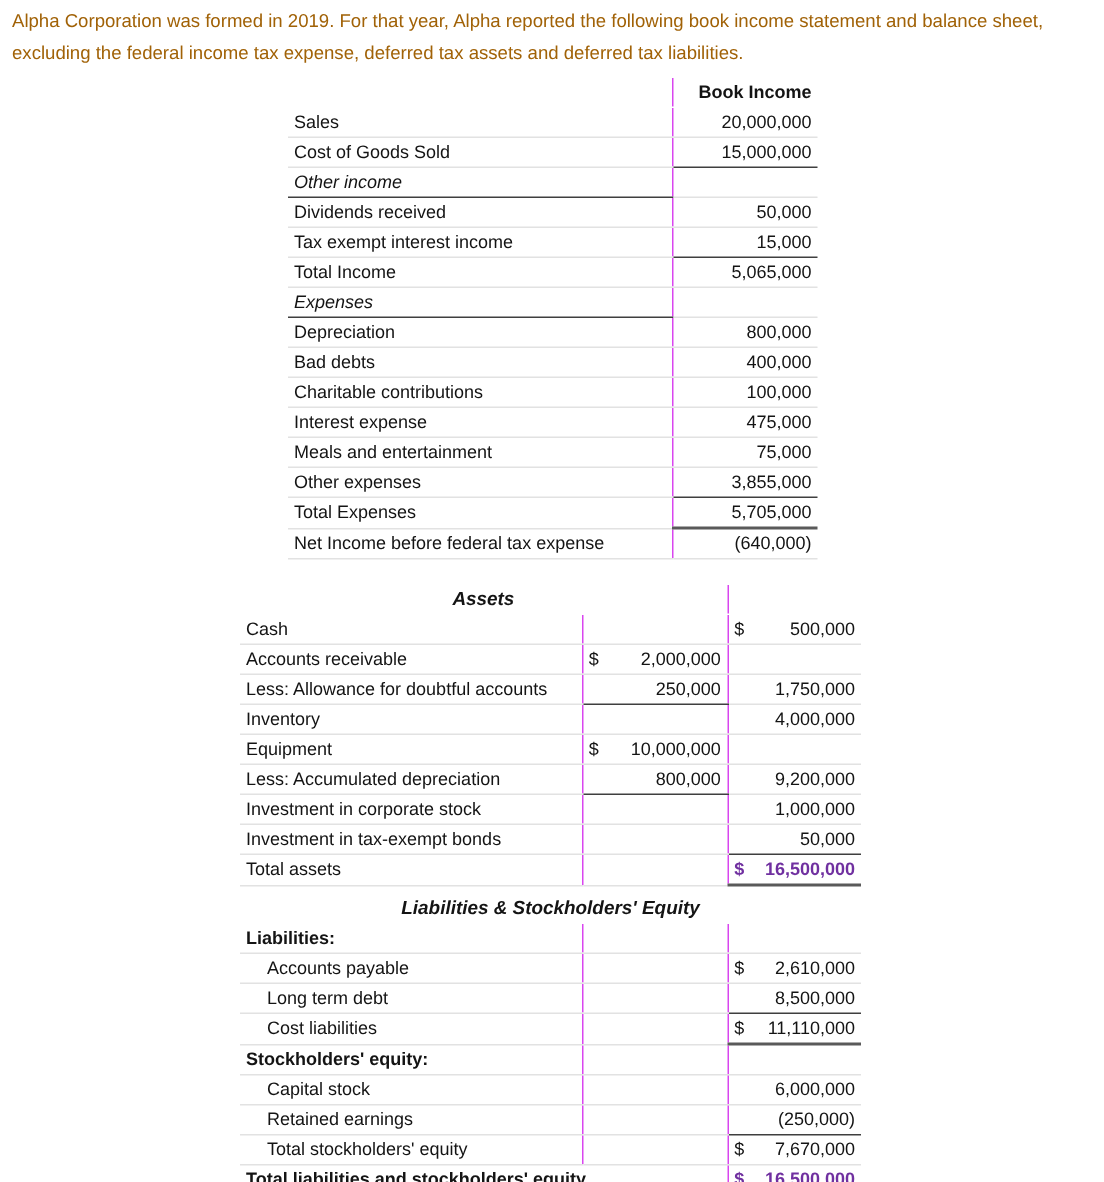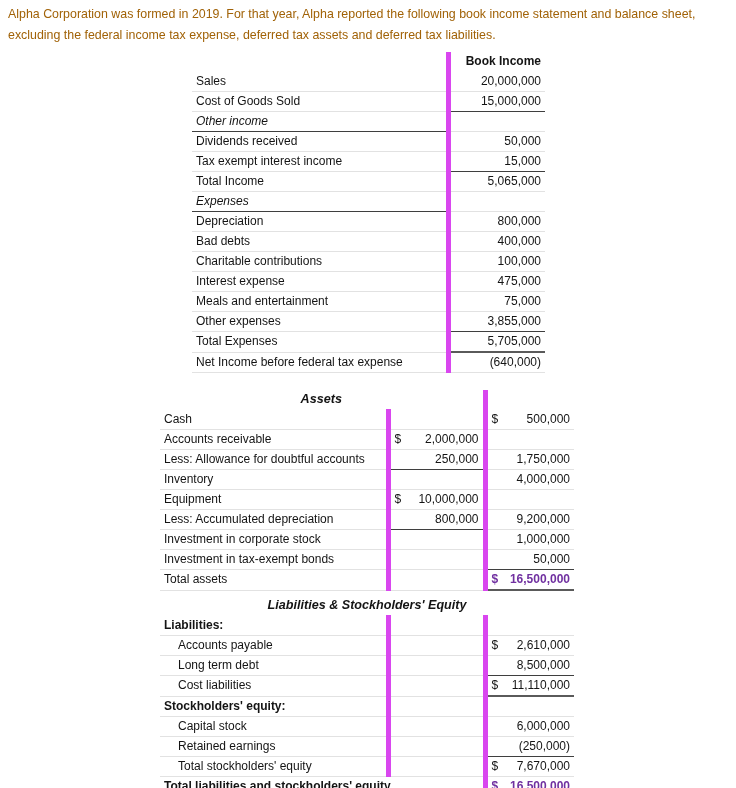--- a/index.html
+++ b/index.html
@@ -38,21 +38,21 @@
     padding: 0 4px;
     height: 19px;
     line-height: 19px;
     vertical-align: middle;
     white-space: nowrap;
     overflow: hidden;
     border-bottom: 1px solid #e2e2e2;
   }
 
   
-  .vline-l { border-left: 5px solid #d946ef; margin-left: 16px; }
+  .vline-l { border-left: 1px solid #d946ef; margin-left: 16px; }
 
   
   .lbl      { text-align: left; }
   .num      { text-align: right; }
   .ctr      { text-align: center; font-style: italic; }
   .bold     { font-weight: bold; }
   .ital     { font-style: italic; }
   .indent1  { padding-left: 18px !important; margin-top: 44px; }
   .indent2  { padding-left: 30px !important; }
   .purple   { color: #7030A0; font-weight: bold; }

